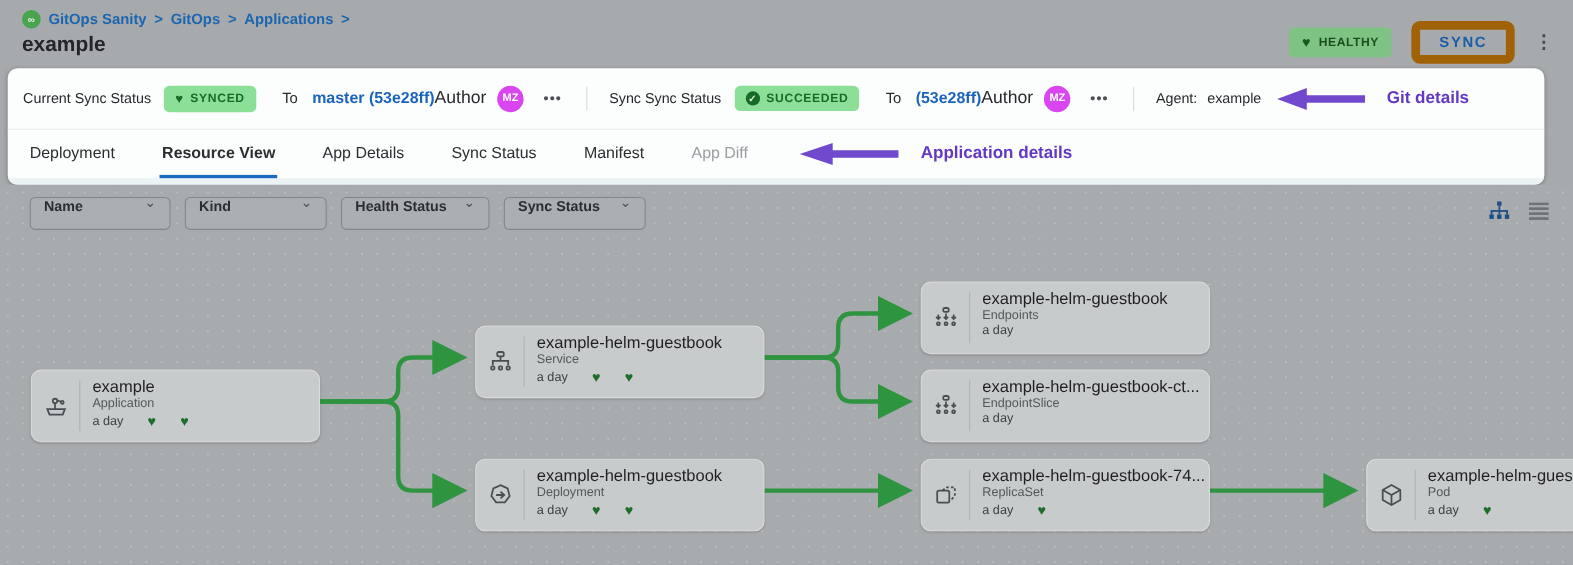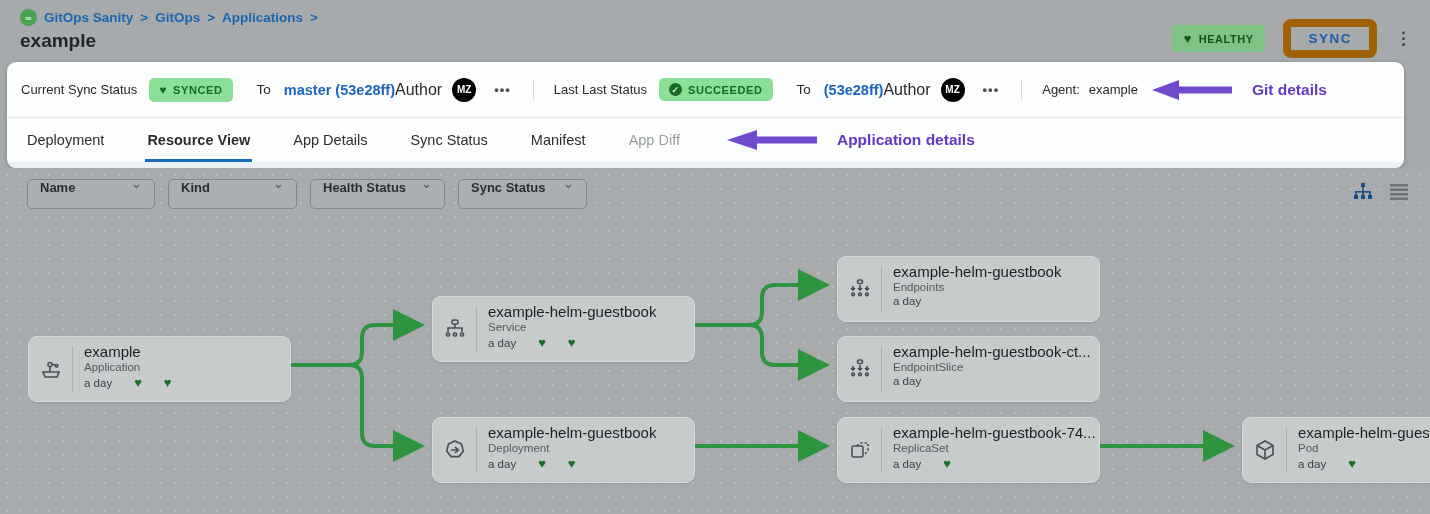--- a/index.html
+++ b/index.html
@@ -34,21 +34,21 @@
   .status-row { height:56px; display:flex; align-items:center; padding-left:14px; border-bottom:1px solid #e7e9eb; }
   .s-label { font-size:13px; color:#26282c; }
   .badge { display:flex; align-items:center; gap:6px; background:#8bdf97; border-radius:5px; padding:5px 10px;
     color:#156b27; font-weight:bold; font-size:11px; letter-spacing:.6px; }
   .badge .b-heart { font-size:12px; color:#156b27; }
   .badge .b-check { width:13px; height:13px; border-radius:50%; background:#156b27; color:#dff5df;
     display:flex; align-items:center; justify-content:center; font-size:9px; font-weight:bold; }
   .to-label { font-size:13.5px; color:#26282c; margin-left:24px; }
   .revision { font-size:14.5px; font-weight:bold; color:#1b64bd; margin-left:13px; cursor:pointer; }
   .author-label { font-size:16px; }
-  .avatar { width:24px; height:24px; border-radius:50%; background:#000000; color:#fff; font-size:10px; font-weight:bold;
+  .avatar { width:24px; height:24px; border-radius:50%; background:#d946ef; color:#fff; font-size:10px; font-weight:bold;
     display:flex; align-items:center; justify-content:center; margin-left:10px; }
   .more-dots { font-size:13px; color:#4c4f53; font-weight:bold; letter-spacing:1px; margin-left:18px; cursor:pointer; }
   .v-div { width:1px; height:22px; background:#d9dcde; margin-left:22px; }
   .agent-label { font-size:13px; margin-left:20px; }
   .agent-value { font-size:13px; margin-left:9px; }
   .purple-arrow { margin-left:14px; }
   .annotation-text { color:#6339c4; font-weight:bold; font-size:15.5px; margin-left:20px; }
 
   .tabs-row { height:44px; display:flex; align-items:stretch; padding-left:20px; }
   .tab { display:flex; align-items:center; font-size:14.5px; color:#2b2d31; margin-right:43px; cursor:pointer;
@@ -123,21 +123,21 @@
       <span>SYNCED</span>
     </span>
     <span class="to-label">To</span>
     <span class="revision">master (53e28ff)</span>
     <span class="author-label">Author</span>
     <span class="avatar">MZ</span>
     <span class="more-dots">•••</span>
 
     <span class="v-div"></span>
 
-    <span class="s-label" style="margin-left:20px">Last Last Status</span>
+    <span class="s-label" style="margin-left:20px">Sync Sync Status</span>
     <span class="badge" style="margin-left:12px">
       <span class="b-check">✓</span>
       <span>SUCCEEDED</span>
     </span>
     <span class="to-label">To</span>
     <span class="revision">(53e28ff)</span>
     <span class="author-label">Author</span>
     <span class="avatar">MZ</span>
     <span class="more-dots">•••</span>
 

